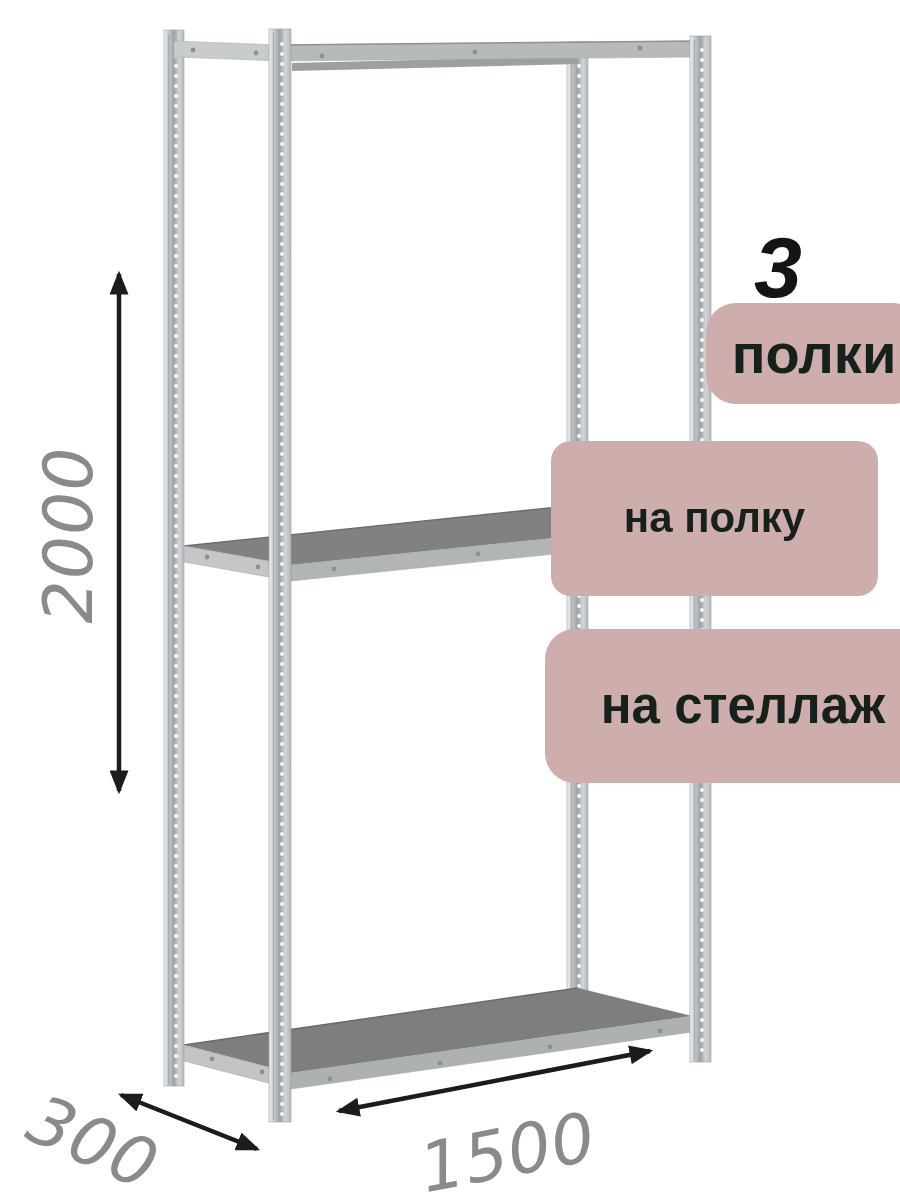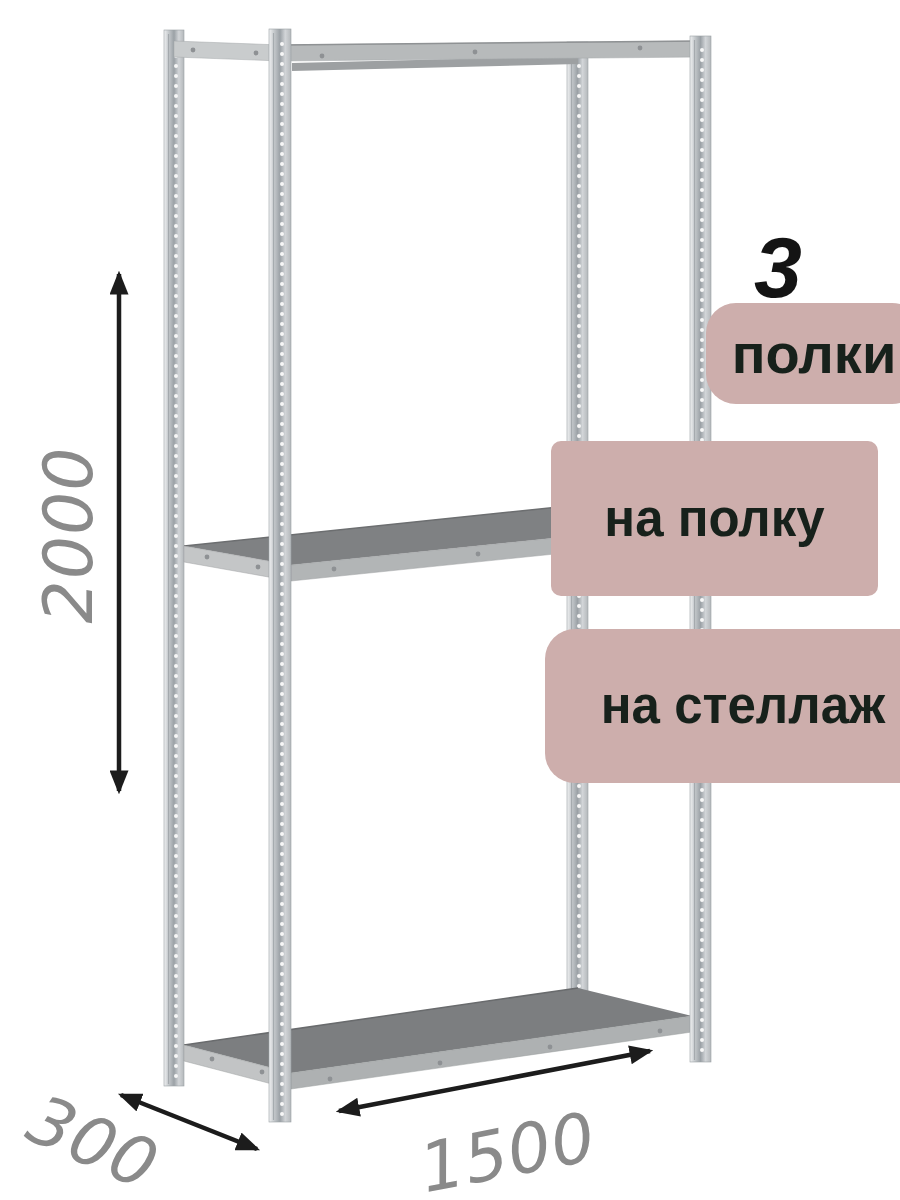--- a/index.html
+++ b/index.html
@@ -8,21 +8,21 @@
     font-family:"Liberation Sans",sans-serif;
   }
   .stage svg{position:absolute;left:0;top:0;}
   
   .badge{
     position:absolute;background:#cdaeac;color:#17211b;
     display:flex;flex-direction:column;justify-content:center;align-items:center;
     text-align:center;font-weight:bold;line-height:1.2;
   }
   #badge-shelves{left:662px;top:303px;width:216px;height:101px;border-radius:30px;font-size:56px;margin-left:44px;}
-  #badge-per-shelf{left:551px;top:441px;width:327px;height:155px;border-radius:10px;font-size:51px;}
+  #badge-per-shelf{left:551px;top:441px;width:327px;height:155px;border-radius:20px;font-size:42px;}
   #badge-per-rack{left:545px;top:629px;width:396px;height:154px;border-radius:30px;font-size:51px;}
   
   .big-count{
     position:absolute;left:718px;top:222px;width:120px;height:90px;
     text-align:center;font-size:86px;line-height:90px;
     font-weight:bold;font-style:italic;color:#141414;
   }
   
   .dim{
     position:absolute;color:#8a8a8a;font-style:italic;

